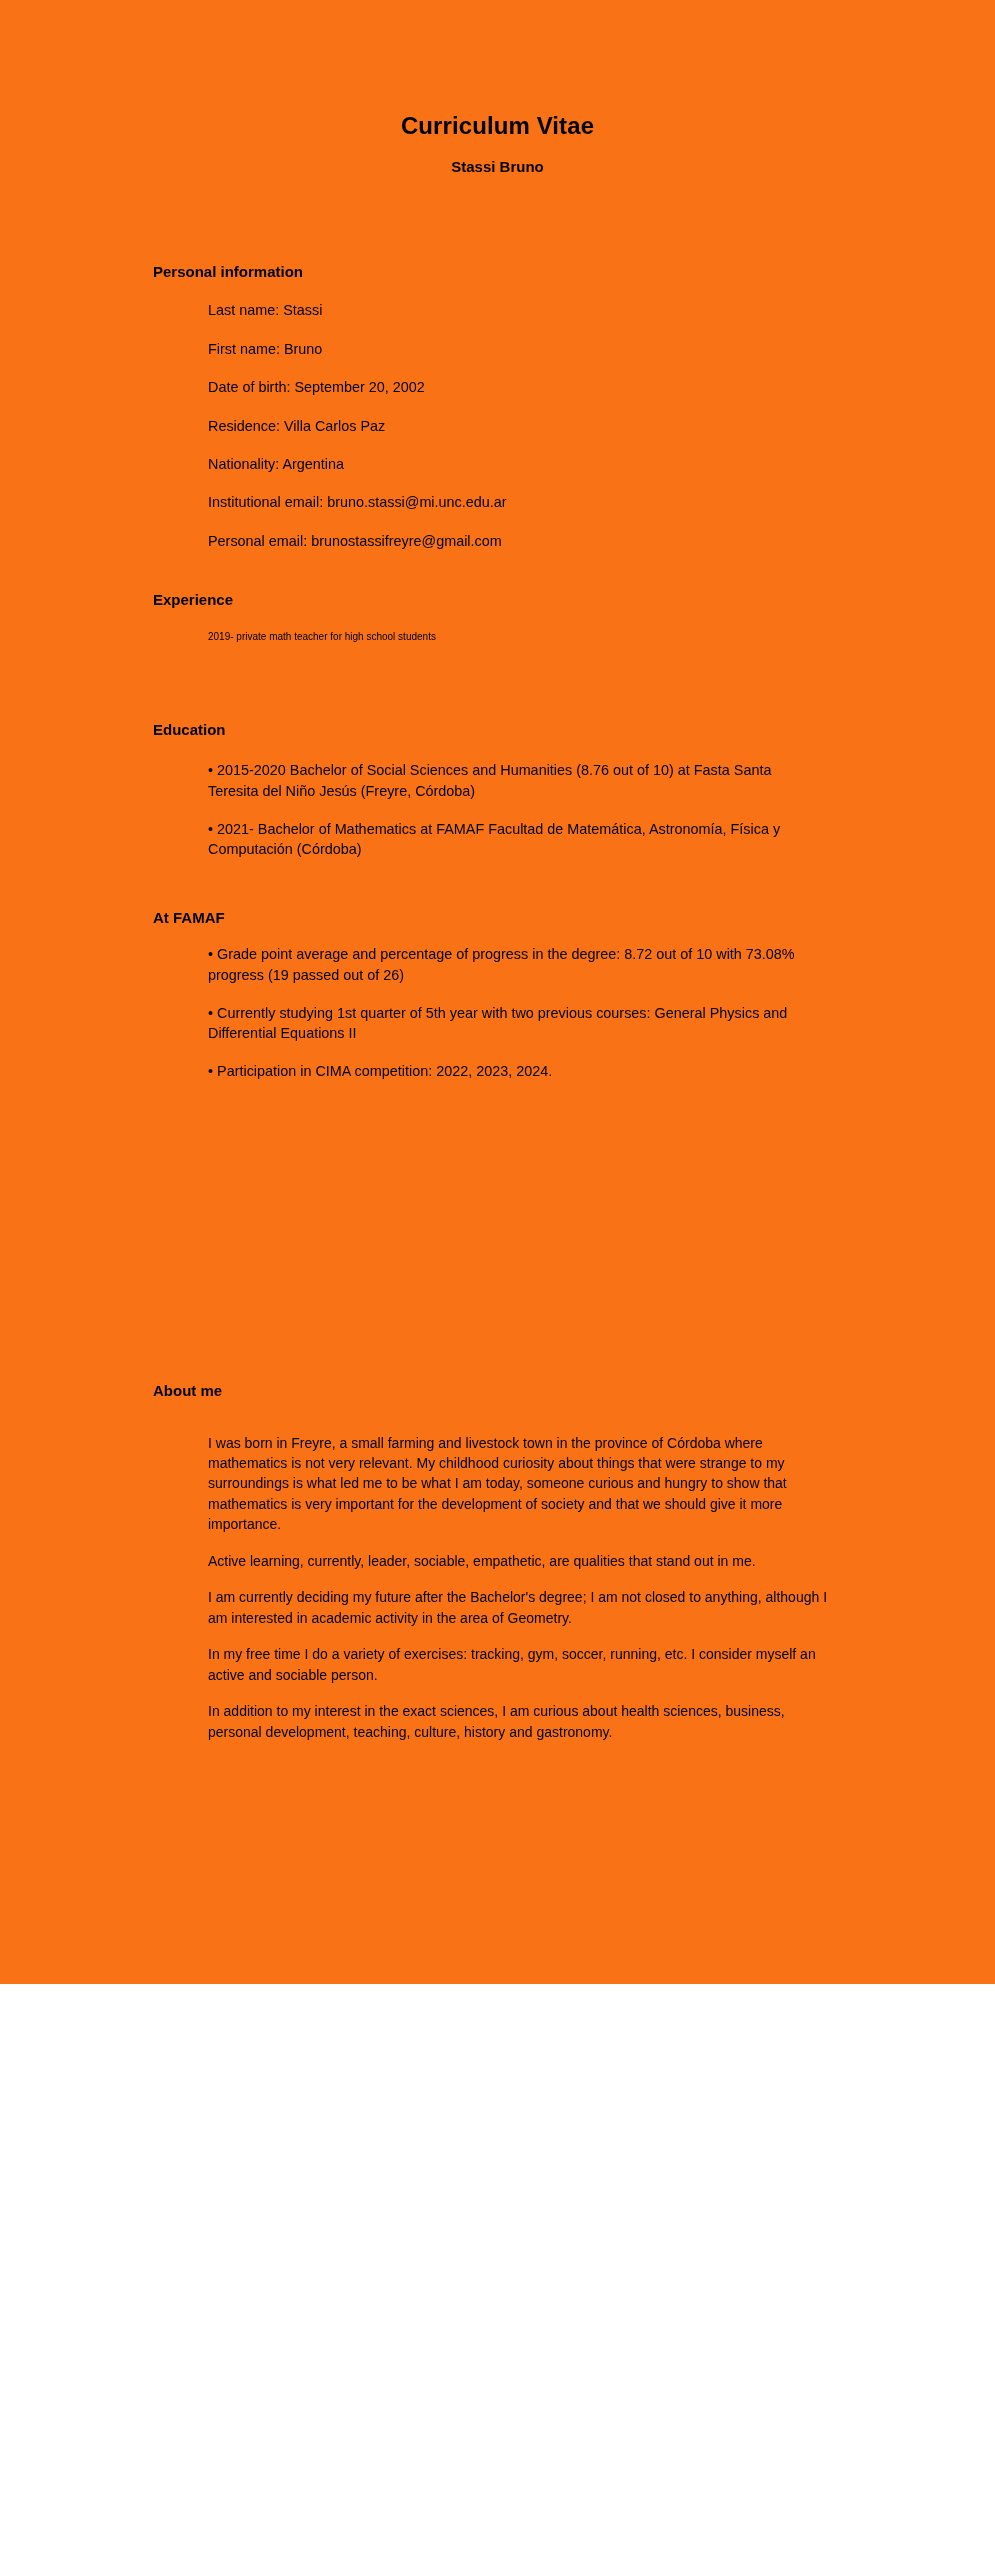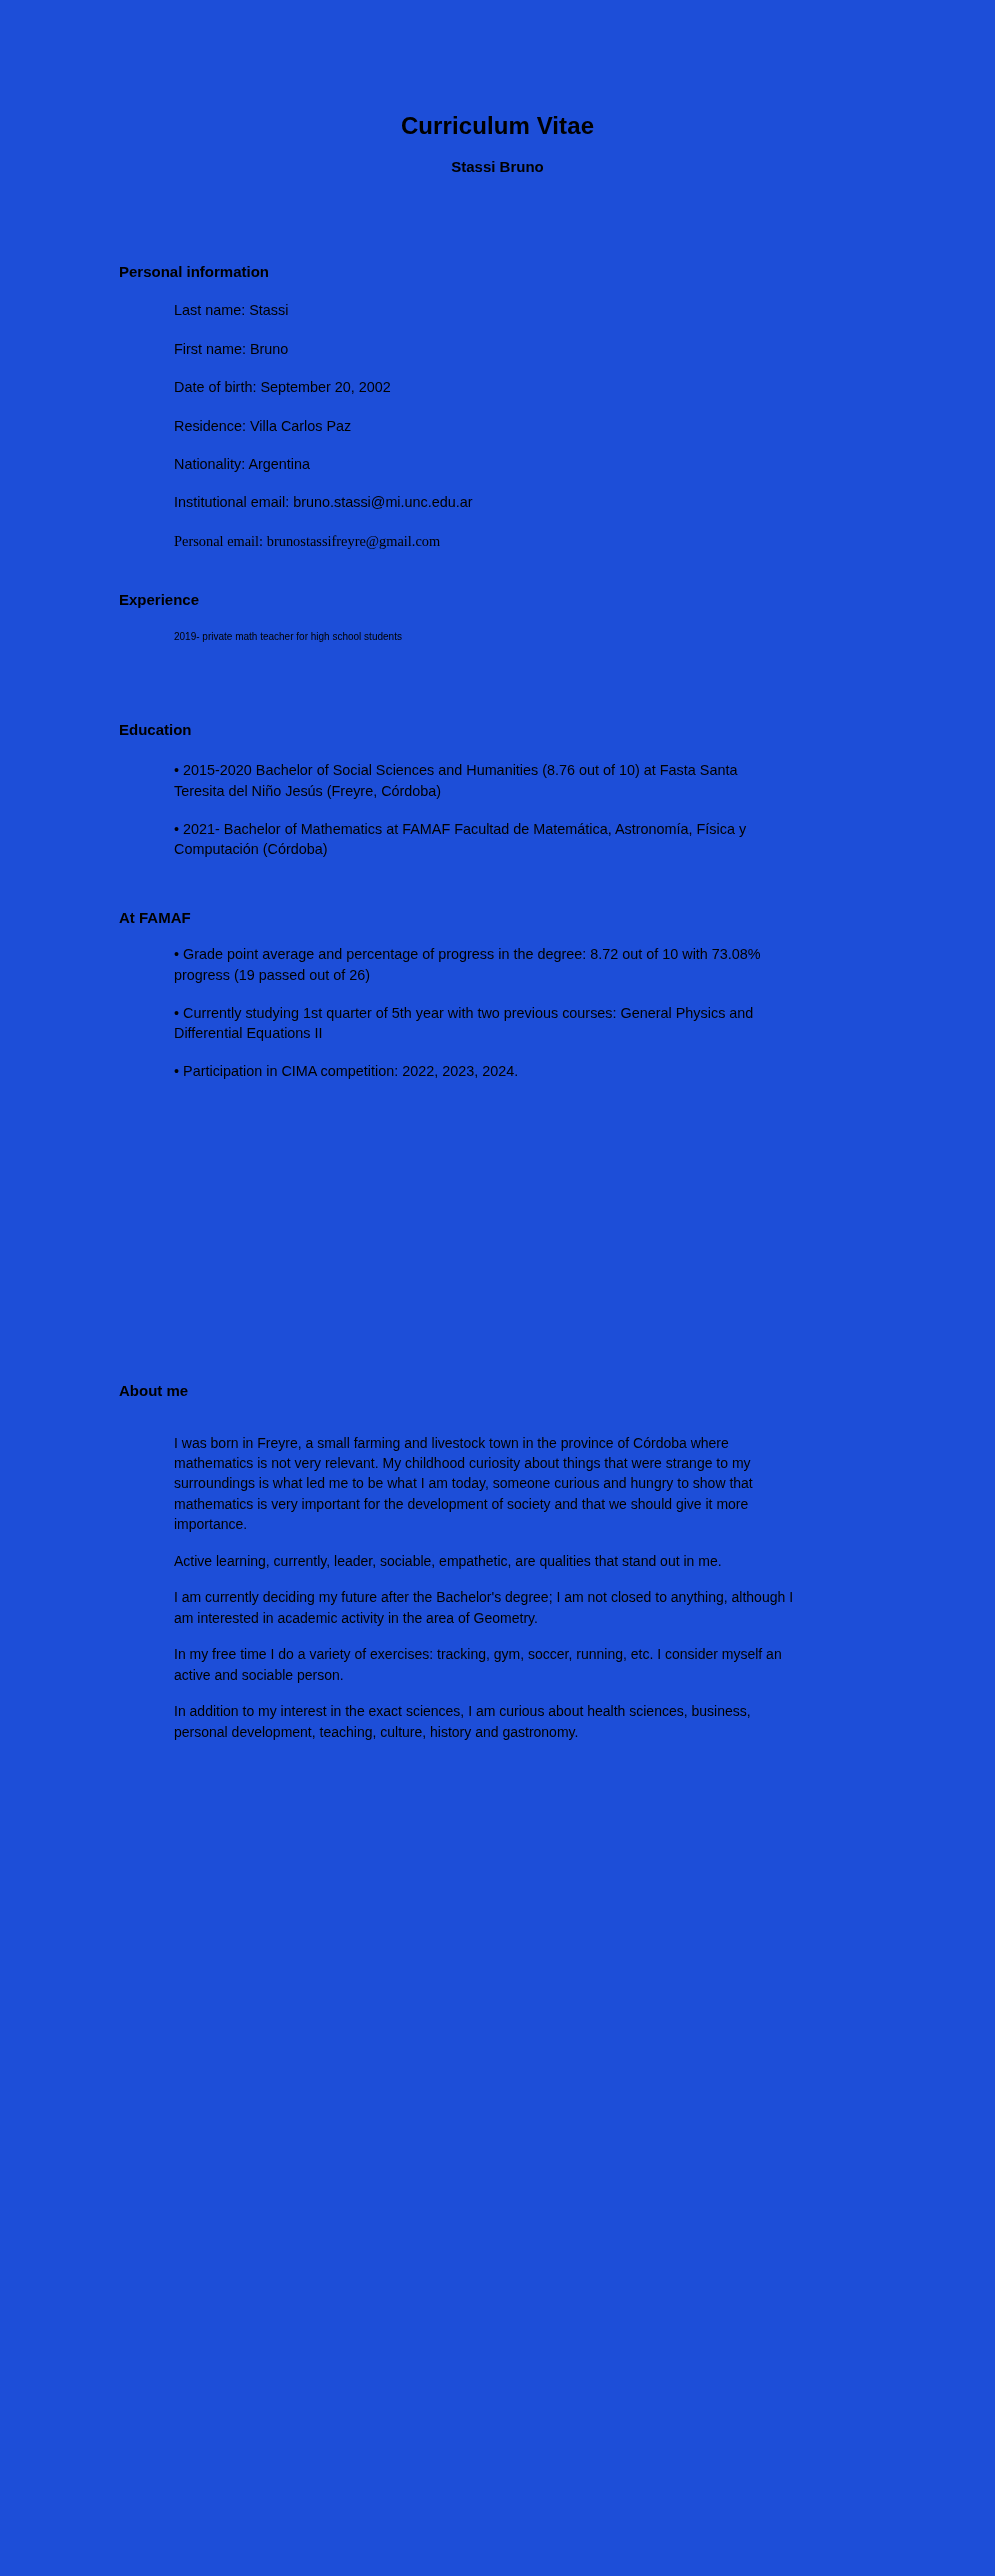--- a/index.html
+++ b/index.html
@@ -9,22 +9,22 @@
     background: #ffffff;
   }
   body {
     font-family: "Liberation Sans", sans-serif;
     color: #000000;
     -webkit-font-smoothing: antialiased;
   }
   .page {
     position: relative;
     width: 995px;
-    height: 2576px;
-    background: #1d4ed8;
+    height: 1984px;
+    background: #f97316;
     box-sizing: border-box;
     overflow: hidden;
   }
   
   .doc-title {
     position: absolute;
     top: 112px;
     left: 0;
     width: 995px;
     text-align: center;
@@ -39,21 +39,21 @@
     left: 0;
     width: 995px;
     text-align: center;
     font-size: 15px;
     font-weight: bold;
     line-height: 1.2;
   }
   
   .section {
     position: absolute;
-    left: 119px;
+    left: 153px;
     width: 703px;
   }
   .section-heading {
     font-size: 15px;
     font-weight: bold;
     line-height: 1.25;
     margin: 0 0 0 0;
   }
   .section-body {
     margin-left: 55px;
@@ -63,21 +63,20 @@
     line-height: 1.35;
     margin: 0;
   }
   .info-line {
     font-size: 14.4px;
     line-height: 1.35;
     margin: 0 0 19px 0;
   }
   .info-line:last-child {
     margin-bottom: 12px;
-    font-family: Liberation Serif, serif;
   }
   .bullet-line {
     font-size: 14.4px;
     line-height: 1.45;
     margin: 0 0 17px 0;
     max-width: 617px;
   }
   .bullet-line:last-child {
     margin-bottom: 0;
   }

